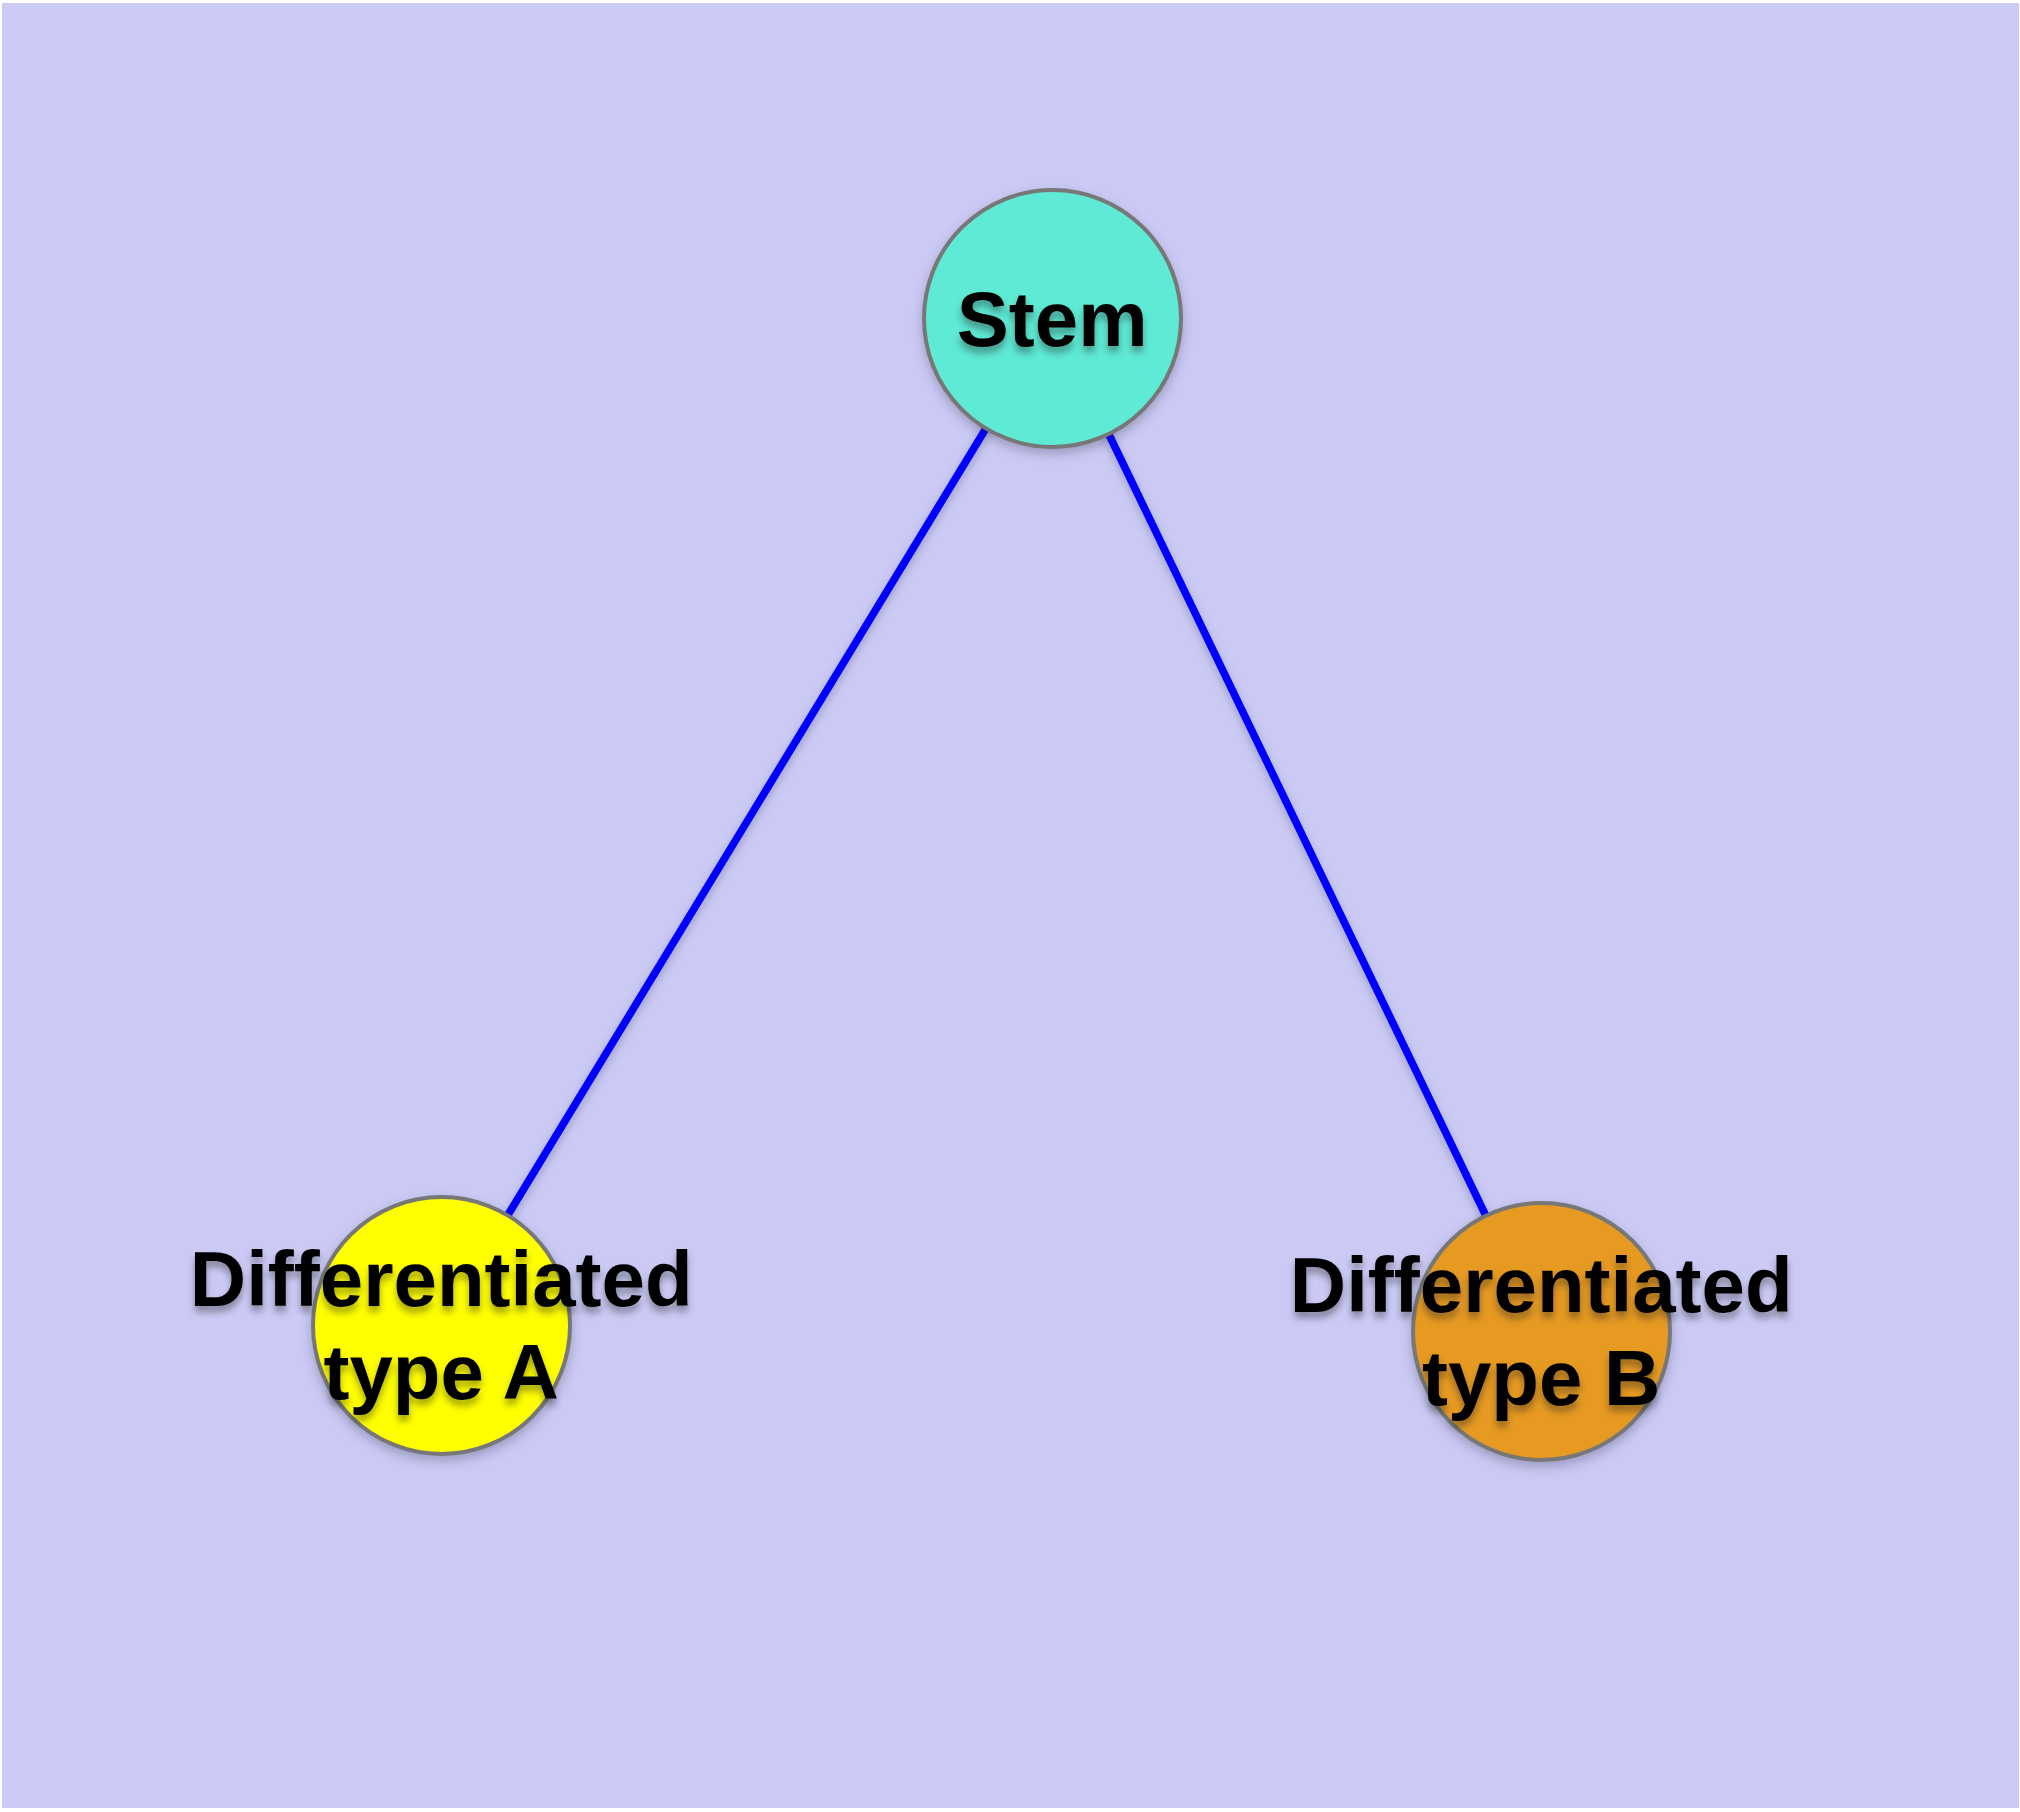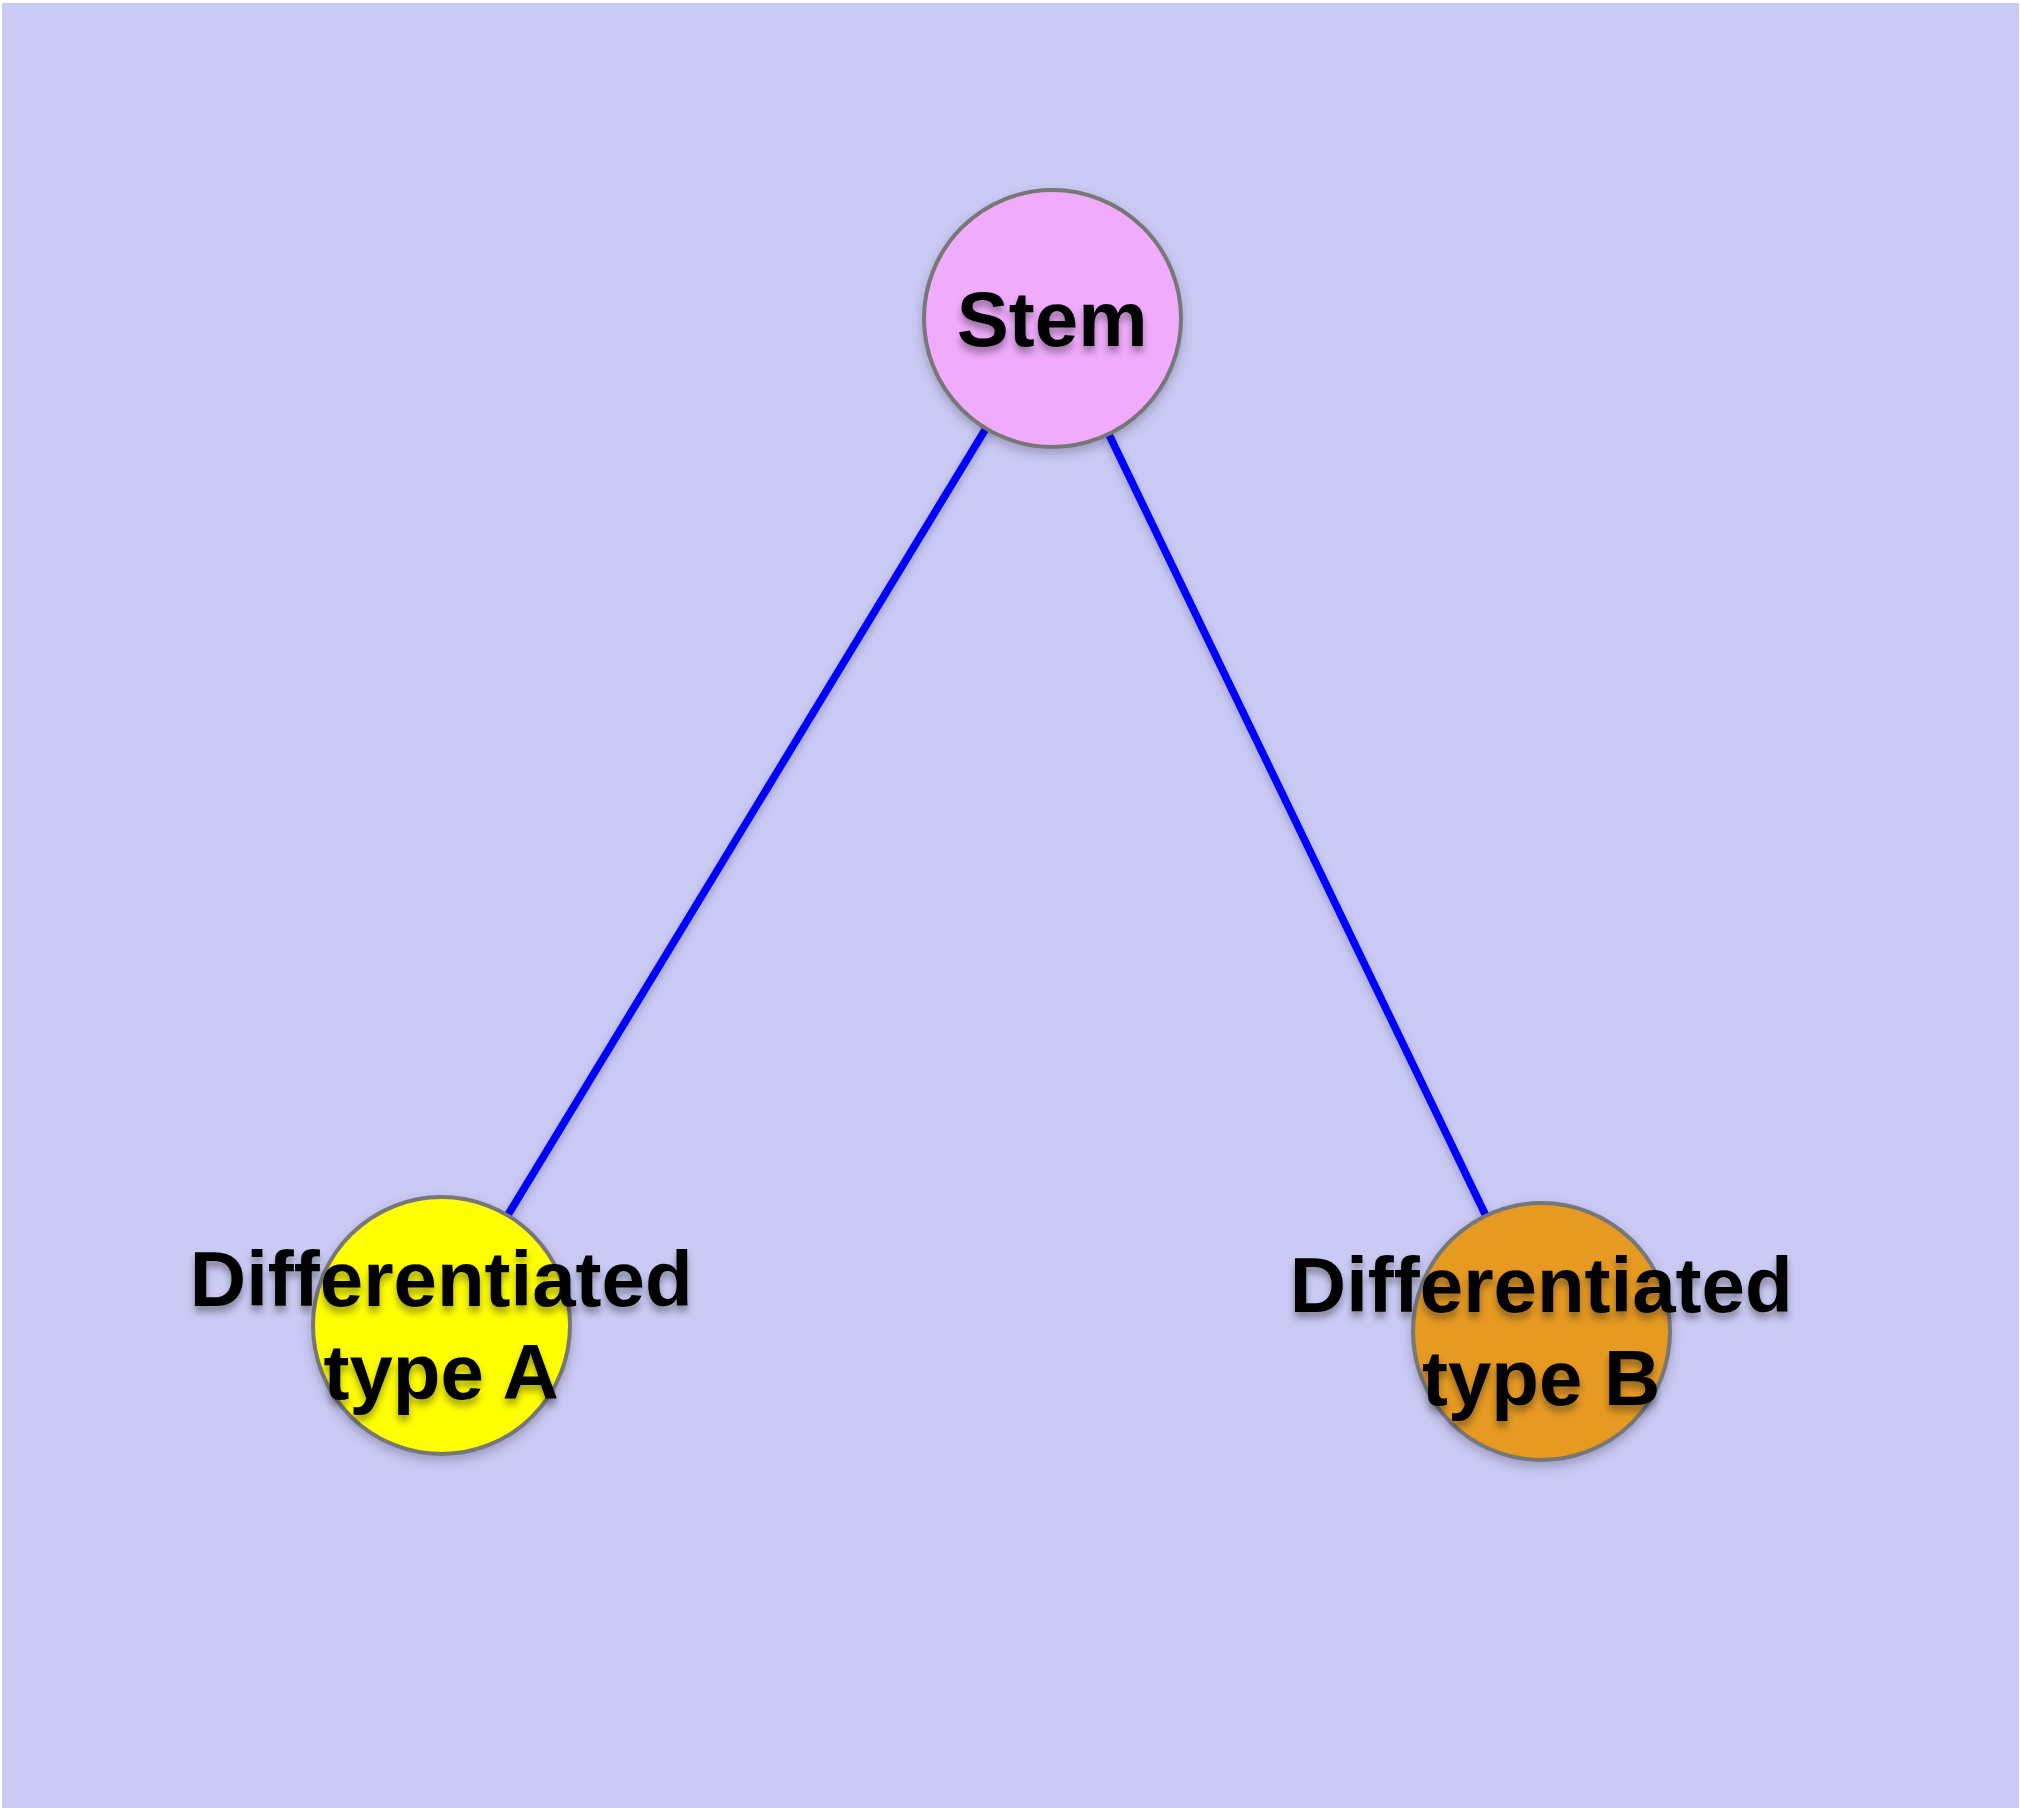--- a/index.html
+++ b/index.html
@@ -67,21 +67,21 @@
 <body>
 
 <div class="page">
   <div class="canvas" style="background-color: rgb(202, 202, 245);">
 
     <svg class="edges-layer" viewBox="0 0 2380 2130" xmlns="http://www.w3.org/2000/svg">
       <line x1="1240" y1="372" x2="518" y2="1560" stroke-width="9" stroke="#0000ff"></line>
       <line x1="1240" y1="372" x2="1817" y2="1568" stroke-width="9" stroke="#0000ff"></line>
     </svg>
 
-    <div class="node node-stem" style="background-color: #f0abfc;">
+    <div class="node node-stem" style="background-color: #5eead4;">
       <div class="node-label">Stem</div>
     </div>
 
     <div class="node node-type-a" style="background-color: rgb(255, 255, 0);">
       <div class="node-label">Differentiated
 type A</div>
     </div>
 
     <div class="node node-type-b" style="background-color: rgb(230, 154, 34);">
       <div class="node-label">Differentiated

